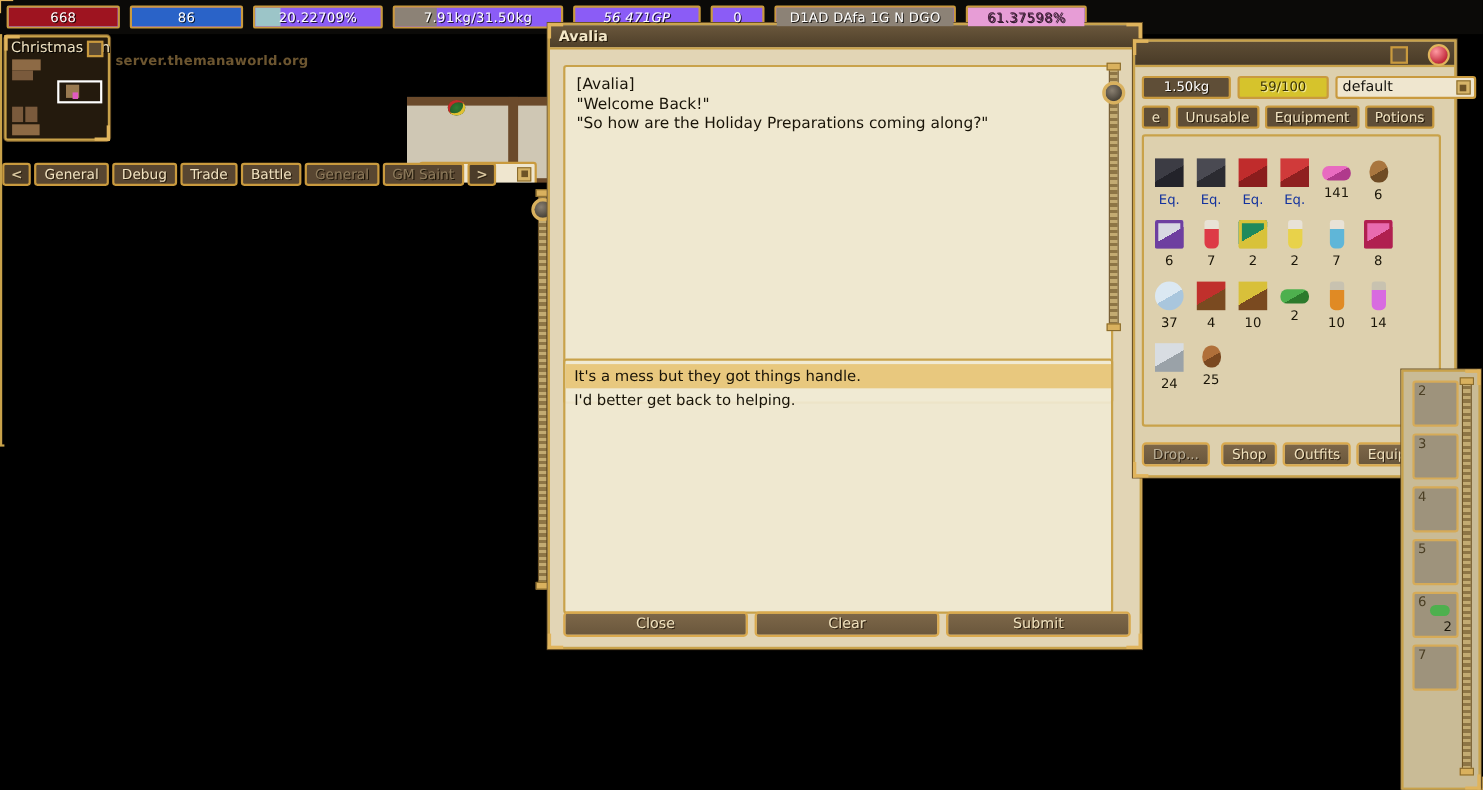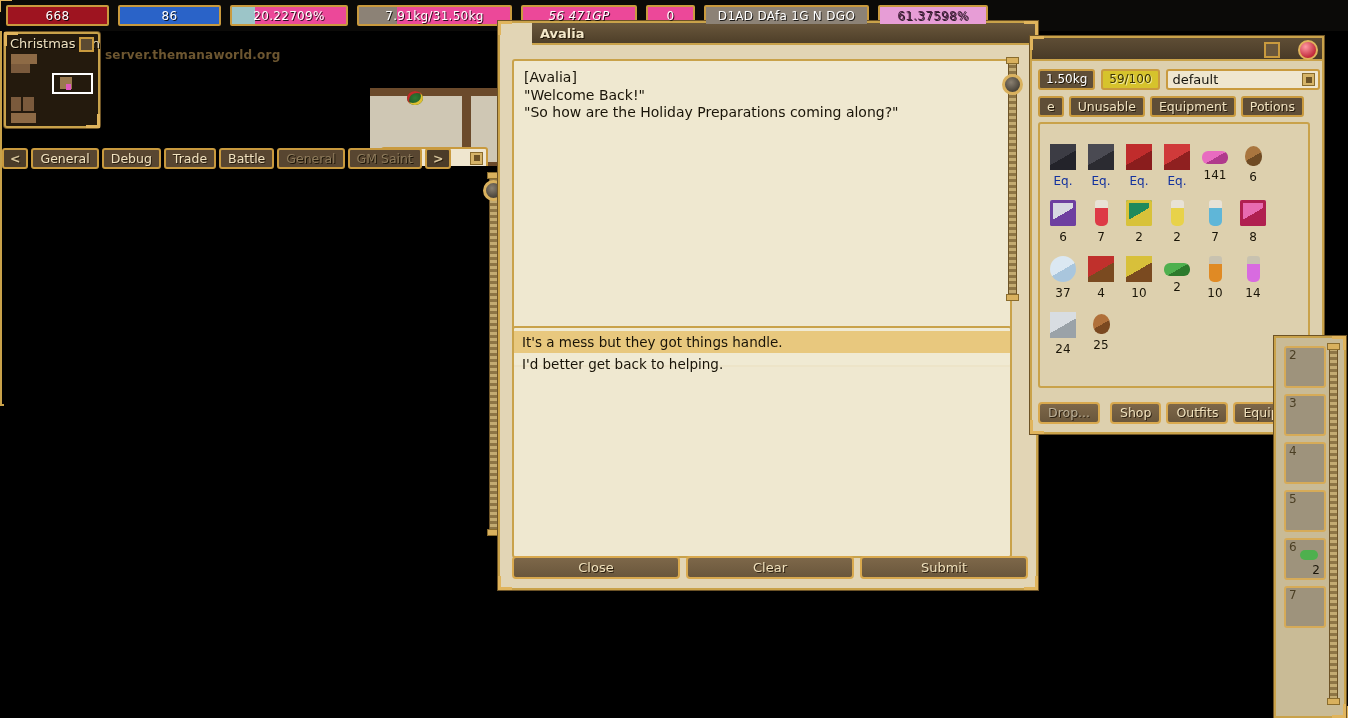--- a/index.html
+++ b/index.html
@@ -42,21 +42,21 @@
   #statusbar {
     position:absolute; top:0; left:0; width:1348px; height:31px;
     background:#0b0a08;
     display:flex; align-items:center; gap:9px; padding-left:6px;
   }
   .sb {
     height:21px; border:2px solid #c99a3e; border-radius:2px;
     display:flex; align-items:center; justify-content:center;
     color:#fff; font-size:12px; letter-spacing:.3px;
     text-shadow: 1px 1px 0 rgba(0,0,0,.8);
-    background:#ec4899;
+    background:#8b5cf6;
     font-family:"DejaVu Sans", sans-serif;
     position:relative; overflow:hidden;
   }
   .sb span { position:relative; z-index:2; }
   .sb .fill { position:absolute; left:0; top:0; bottom:0; z-index:1; }
 
   
   #chatwin { left:2px; top:140px; width:508px; height:406px;
              background:#000; border:2px solid #c9a24a; }
   #chattabs {
@@ -115,21 +115,21 @@
       linear-gradient(45deg, #6f3a2b 25%, transparent 25%, transparent 75%, #6f3a2b 75%);
     background-size:26px 26px;
     background-position:0 0, 13px 13px;
   }
   .wall { background:#cfc7b4; }
   .beam { background:#6b4a2b; }
 
   
   #npcwin { left:498px; top:21px; width:540px; height:569px;
             background:#e2d5b5; border:2px solid #c9a24a; }
-  #npcwin .win-title{ background:linear-gradient(180deg,#6a573c,#4e3f29);margin-left:32px; }
+  #npcwin .win-title{ background:linear-gradient(180deg,#6a573c,#4e3f29); }
   #npctext {
     position:absolute; left:12px; top:36px; width:500px; height:308px;
     background:rgba(240,233,210,.92); border:2px solid #c9a24a; border-radius:3px;
     padding:8px 10px; color:#191408; font-size:14px; line-height:17.5px;
     overflow:hidden;
   }
   #npcchoices {
     position:absolute; left:12px; top:303px; width:500px; height:232px;
     background:rgba(240,233,210,.92); border:2px solid #c9a24a; border-radius:3px;
     padding:3px 0 0 0; overflow:hidden;
@@ -158,21 +158,21 @@
   #invwin { left:1030px; top:36px; width:294px; height:398px;
             background:#ddd0ae; border:2px solid #c9a24a; }
   #invwin .win-title{ background:linear-gradient(180deg,#5e4d35,#493b27); height:23px;}
   .titlebtn { position:absolute; top:4px; width:16px;height:16px;
               border:2px solid #c99a3e; background:#6a573c; }
   .gem { position:absolute; top:2px; right:4px; width:20px;height:20px;border-radius:50%;
          background:radial-gradient(circle at 35% 30%,#ff9aa2,#c22b3c 70%);
          border:2px solid #e0b45c;}
   #invtop { position:absolute; left:6px; top:30px; height:23px; display:flex; gap:6px; align-items:center; }
   .pill { height:21px; border:2px solid #c99a3e; border-radius:3px; background:#5f4e37;
-          color:#fff; font-size:12px; line-height:17px; padding:0 6px; text-shadow:1px 1px 0 #221809;}
+          color:#fff; font-size:12px; line-height:17px; padding:0 18px; text-shadow:1px 1px 0 #221809;}
   .pill.gold { background:#d6c32c; color:#3a3204; text-shadow:1px 1px 0 #f1ea9c;}
   #invsort { flex:1; height:21px; background:#efe6cf; border:2px solid #c99a3e; border-radius:3px;
              color:#14120c; font-size:13px; line-height:17px; padding-left:5px;
              display:flex; align-items:center; min-width:128px;}
   #invsort .txt{flex:1;}
   #invsort .drop{ width:13px;height:13px;margin-right:3px;background:#d6b468;border:1px solid #8a6c2d;
                   display:flex;align-items:center;justify-content:center;}
   #invsort .drop i{width:6px;height:6px;background:#6d5326;display:block;}
   #invfilters { position:absolute; left:6px; top:58px; display:flex; gap:5px; }
   .fbtn { height:21px; padding:0 7px; border:2px solid #c99a3e; border-radius:3px;

